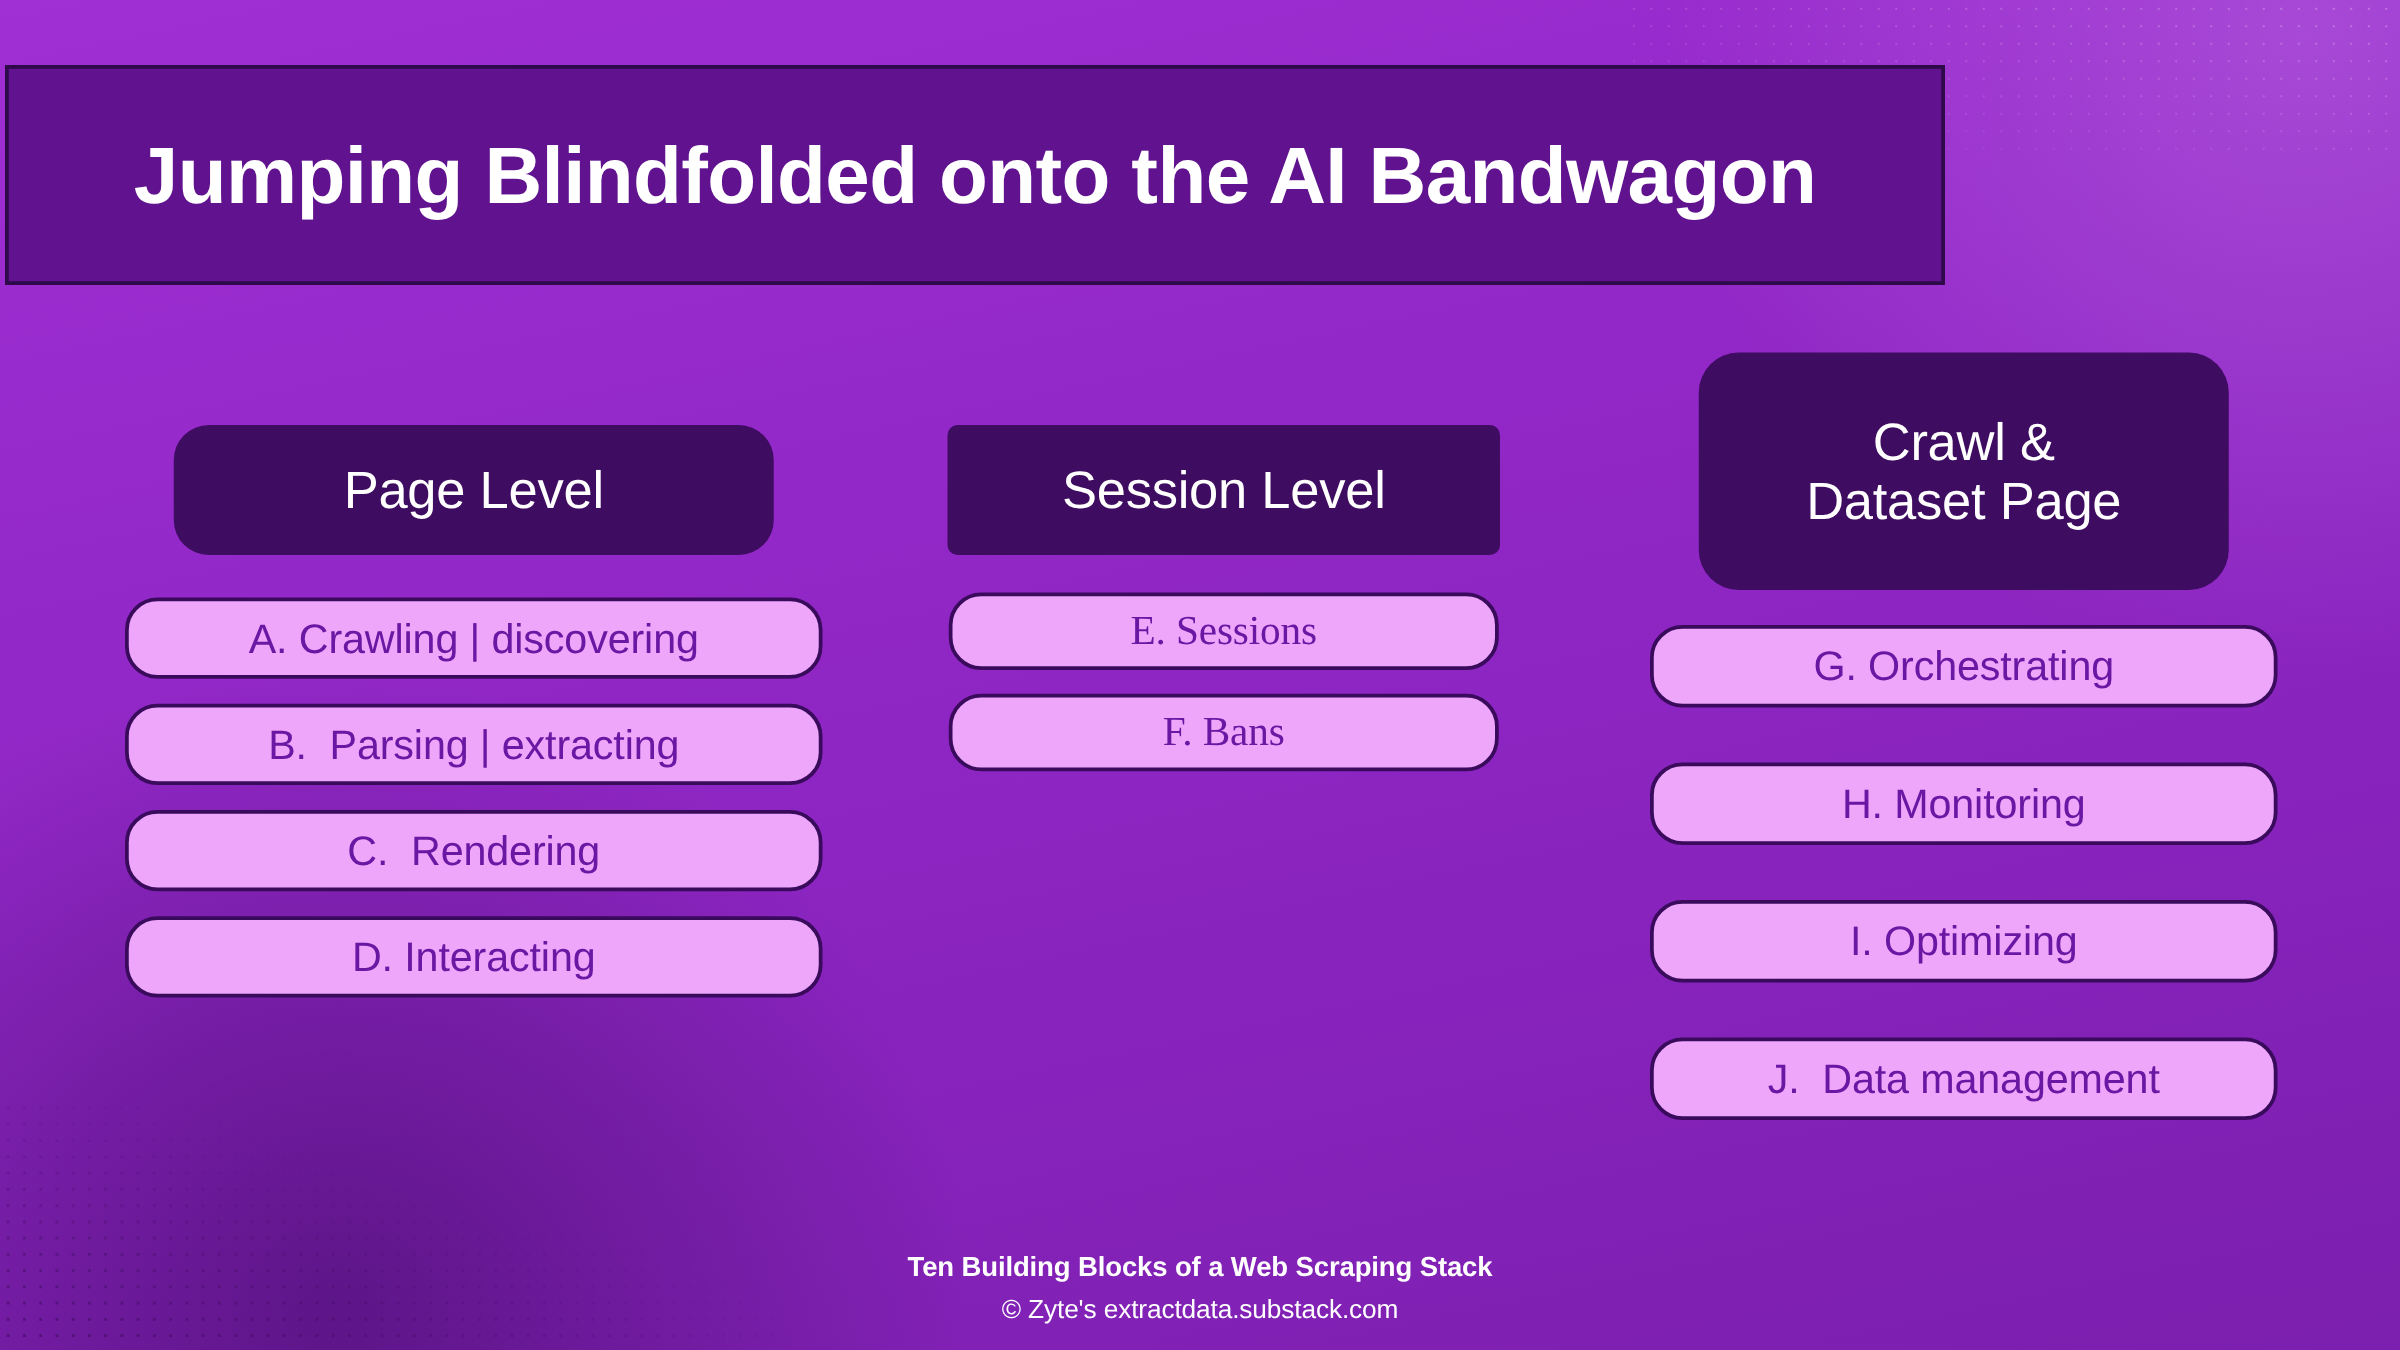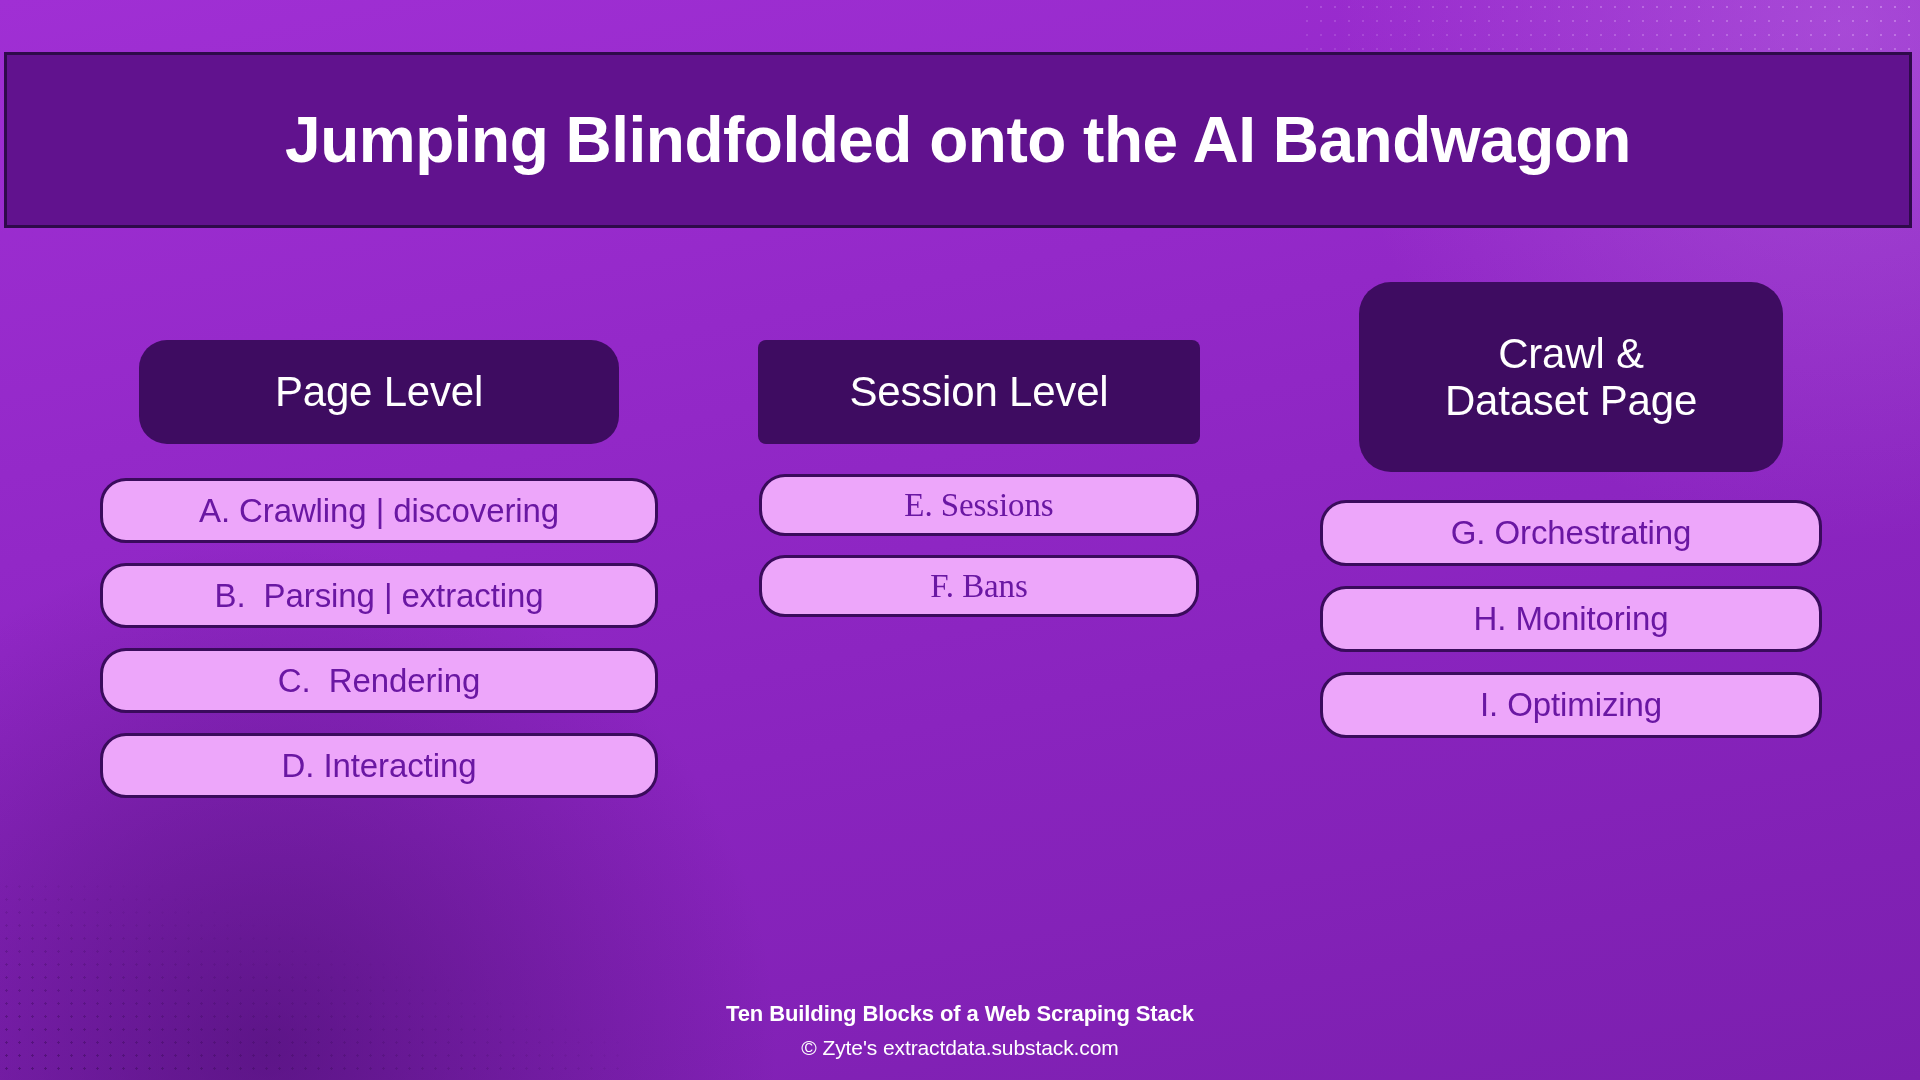--- a/index.html
+++ b/index.html
@@ -45,21 +45,21 @@
     background-size: 13px 13px;
     -webkit-mask-image: linear-gradient(to top right, rgba(0,0,0,0.95), rgba(0,0,0,0) 62%);
     mask-image: linear-gradient(to top right, rgba(0,0,0,0.95), rgba(0,0,0,0) 62%);
   }
 
   
   .banner {
     position: absolute;
     left: 4px;
     top: 52px;
-    width: 1908px;
+    width: 1552px;
     height: 176px;
     box-sizing: border-box;
     background: #61128E;
     border: 3px solid #2E0A4A;
     display: flex;
     align-items: center;
     justify-content: center;
   }
   .banner-title {
     color: #FFFFFF;
@@ -123,21 +123,21 @@
     font-size: 42px;
   }
 
   .items {
     margin-top: 34px;
     display: flex;
     flex-direction: column;
     align-items: center;
   }
   .col-2 .items { margin-top: 30px; }
-  .col-3 .items { margin-top: 28px; }
+  .col-3 .items { margin-top: 28px; gap: 24px; }
 
   .pill {
     box-sizing: border-box;
     background: #EDA6FA;
     border: 3px solid #3A0B5C;
     border-radius: 26px;
     color: #6A17A3;
     font-size: 33px;
     font-weight: 400;
     letter-spacing: -0.1px;
@@ -210,20 +210,21 @@
       <div class="col-head">
         <div>
           <div>Crawl &amp;</div>
           <div>Dataset Page</div>
         </div>
       </div>
       <div class="items">
         <div class="pill">G. Orchestrating</div>
         <div class="pill">H. Monitoring</div>
         <div class="pill">I. Optimizing</div>
+        <div class="pill">J.  Data management</div>
       </div>
     </div>
 
   </div>
 
   <div class="footer">
     <div class="footer-line-1">Ten Building Blocks of a Web Scraping Stack</div>
     <div class="footer-line-2">© Zyte's extractdata.substack.com</div>
   </div>
 

